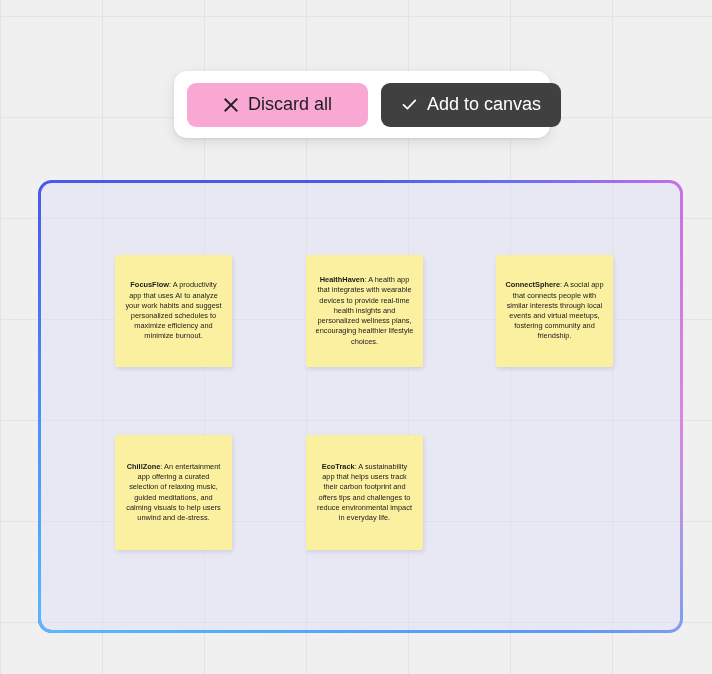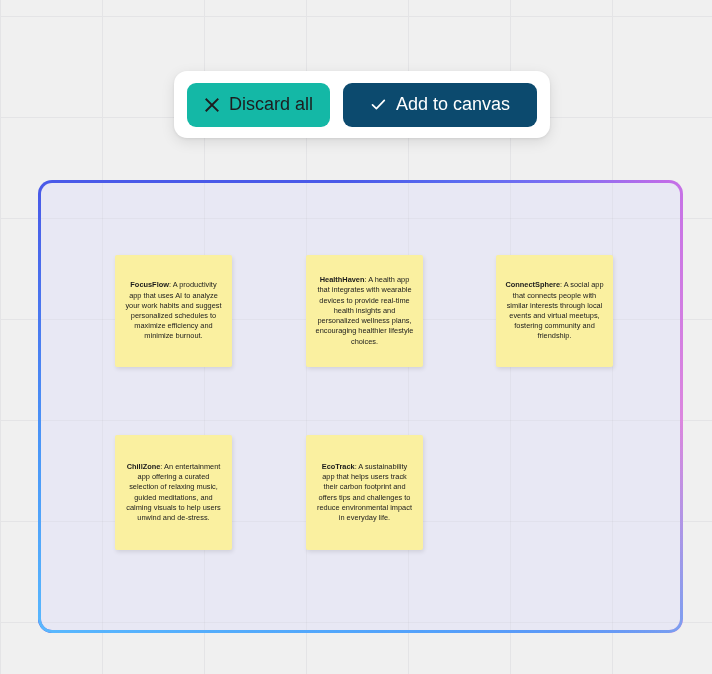--- a/index.html
+++ b/index.html
@@ -119,28 +119,28 @@
     justify-content: center;
     gap: 9px;
     border: none;
     border-radius: 9px;
     cursor: pointer;
     font-family: "Liberation Sans", sans-serif;
     white-space: nowrap;
   }
 
   #discard-all-button {
-    background: #14b8a6;
+    background: #f9a8d4;
     color: #1d1d1f;
     height: 44px;
-    padding: 0 17px;
+    padding: 0 36px;
     font-size: 18px;
   }
   #add-to-canvas-button {
-    background: #0c4a6e;
+    background: #404040;
     color: #ffffff;
     height: 44px;
     padding: 0 20px;
     font-size: 18px;
     flex: 1;
   }
 
   .icon-svg { display: block; flex: none; }
 </style>
 </head>

